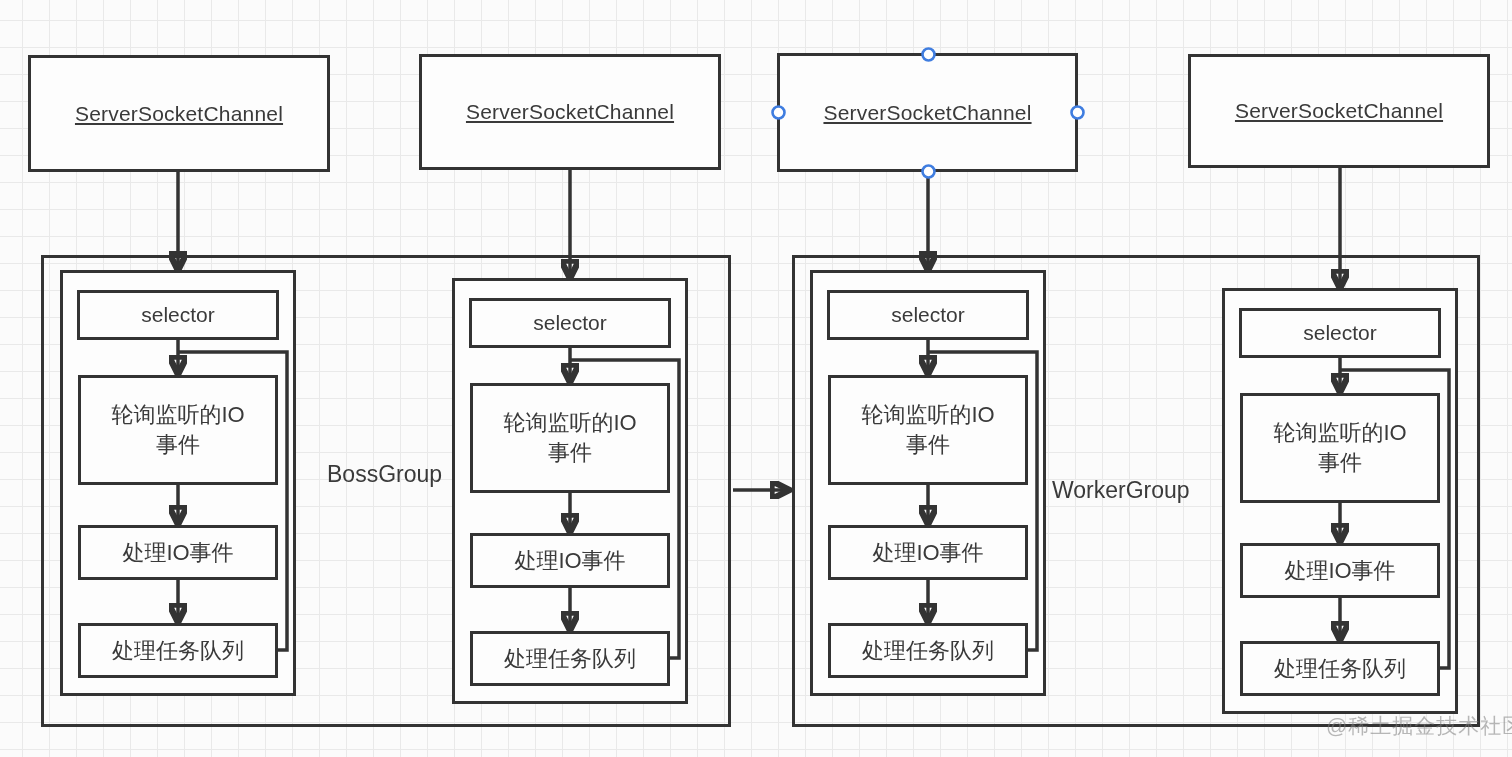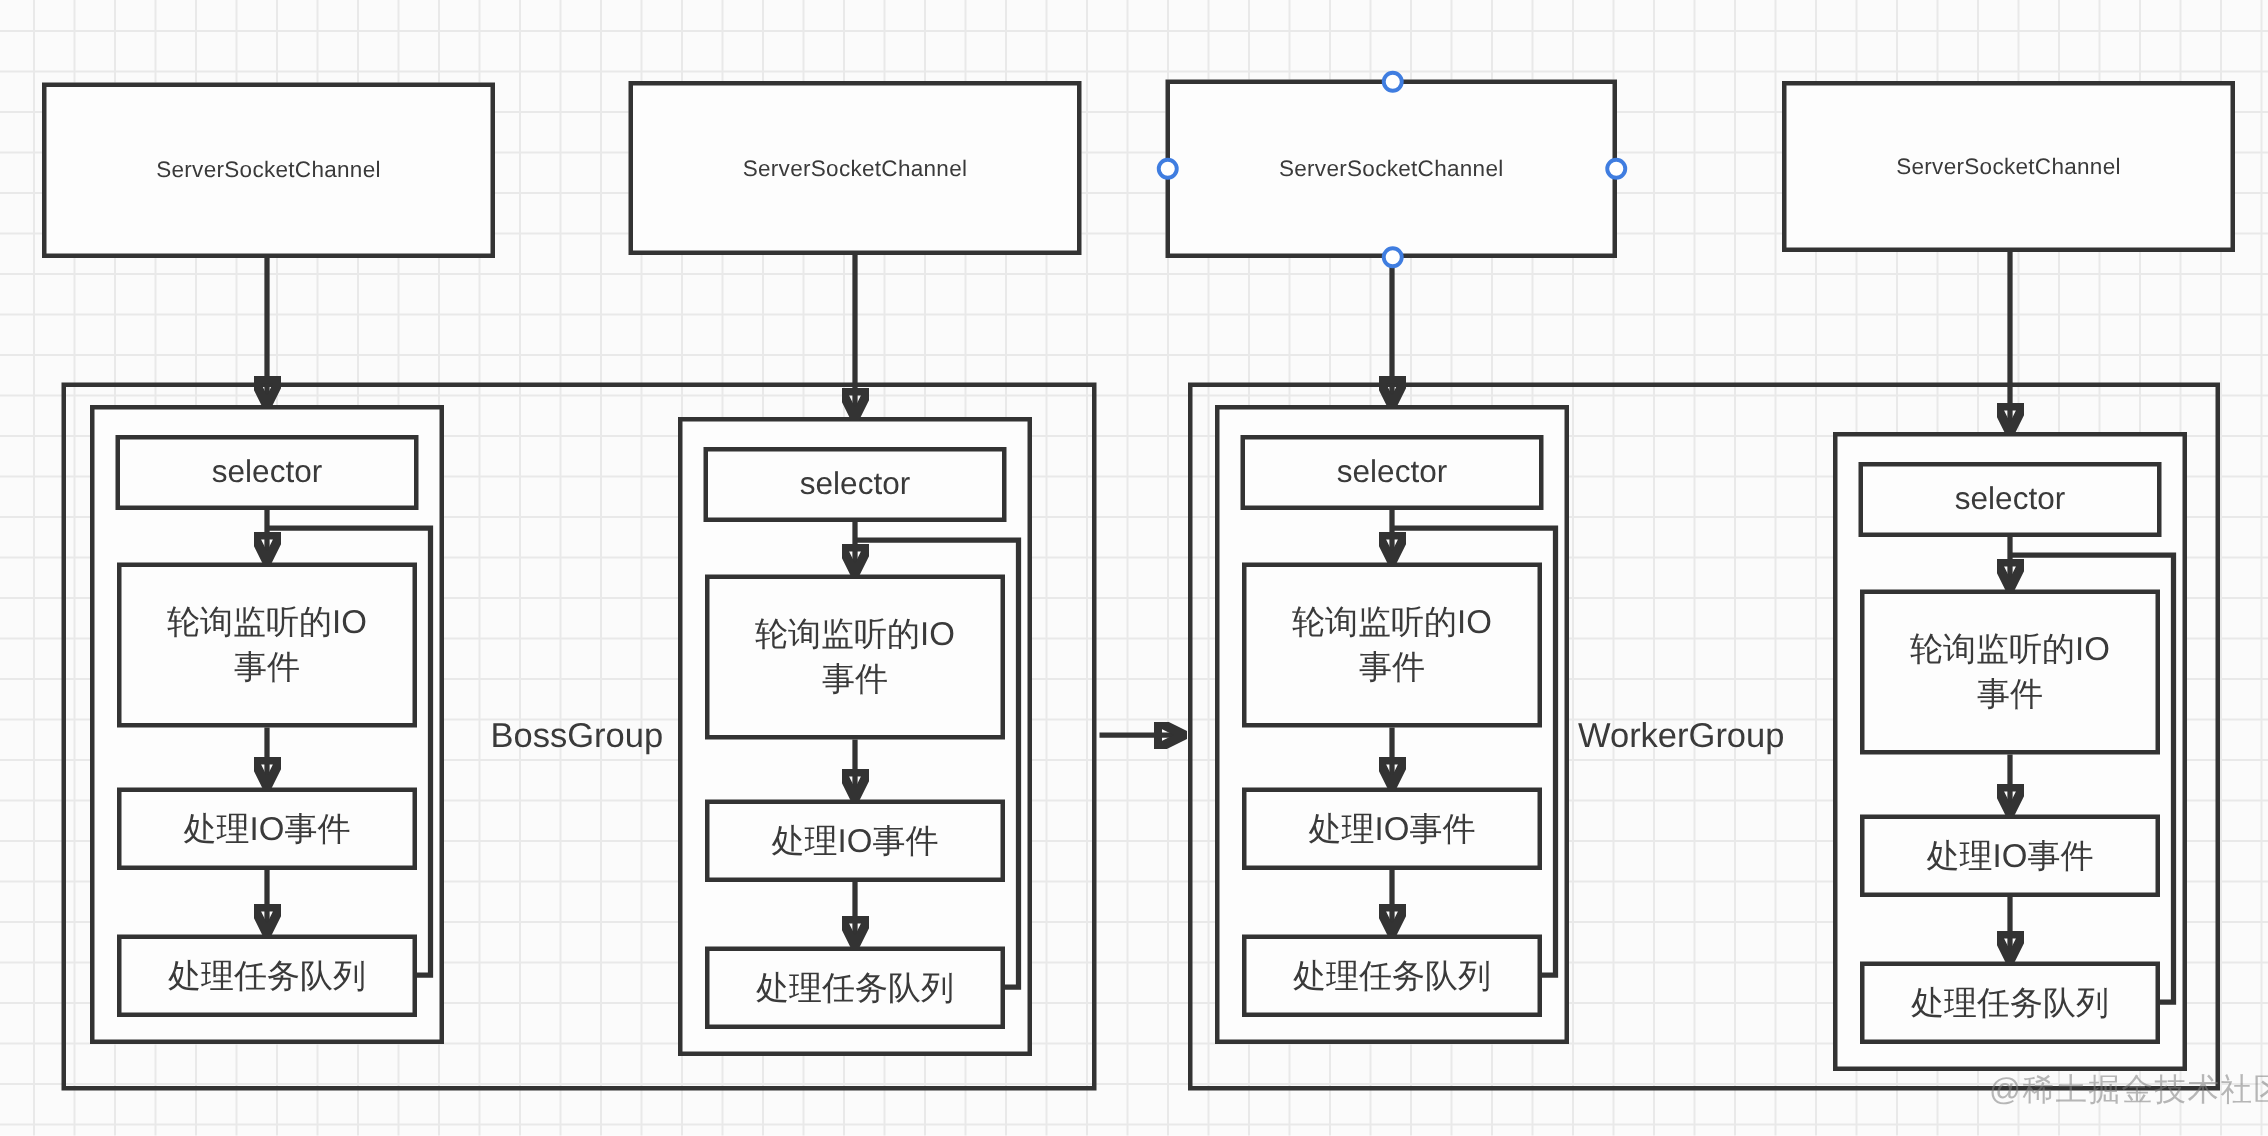--- a/index.html
+++ b/index.html
@@ -13,21 +13,21 @@
     background-size:27px 27px;
     background-position:-5px -7px;
     color:#3a3a3a;
   }
   .box{
     position:absolute;box-sizing:border-box;
     border:3px solid #333333;background:#fdfdfd;
     display:flex;align-items:center;justify-content:center;
     text-align:center;
   }
-  .channel{font-size:15px;letter-spacing:.2px;}
+  .channel{font-size:21px;letter-spacing:.2px;text-decoration:underline;}
   .group{background:transparent;}
   .thread{background:#fdfdfd;}
   .sel{font-size:21px;}
   .step{font-size:22px;line-height:1.35;}
   .step .wrap{display:block;max-width:150px;margin:0 auto;}
   .group-label{
     position:absolute;font-size:23px;color:#3a3a3a;white-space:nowrap;
   }
   .overlay{position:absolute;left:0;top:0;pointer-events:none;}
   .overlay path{stroke:#333333;stroke-width:3.5;fill:none;}
@@ -49,21 +49,21 @@
     <span>ServerSocketChannel</span>
   </div>
   <div class="box channel" style="left:777px;top:53px;width:301px;height:119px">
     <span>ServerSocketChannel</span>
   </div>
   <div class="box channel" style="left:1188px;top:54px;width:302px;height:114px">
     <span>ServerSocketChannel</span>
   </div>
 
   <div class="box group" style="left:41px;top:255px;width:690px;height:472px"></div>
-  <div class="group-label" style="left:327px;top:477px">BossGroup</div>
+  <div class="group-label" style="left:327px;top:461px">BossGroup</div>
 
   <div class="box group" style="left:792px;top:255px;width:688px;height:472px"></div>
   <div class="group-label" style="left:1052px;top:477px">WorkerGroup</div>
 
   <div class="box thread" style="left:60px;top:270px;width:236px;height:426px"></div>
   <div class="box sel" style="left:77px;top:290px;width:202px;height:50px">
     <span>selector</span>
   </div>
   <div class="box step" style="left:78px;top:375px;width:200px;height:110px">
     <span class="wrap">轮询监听的IO事件</span>

